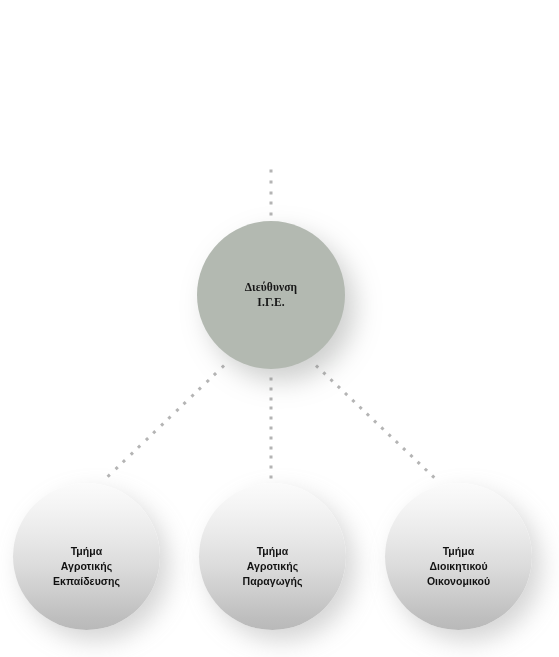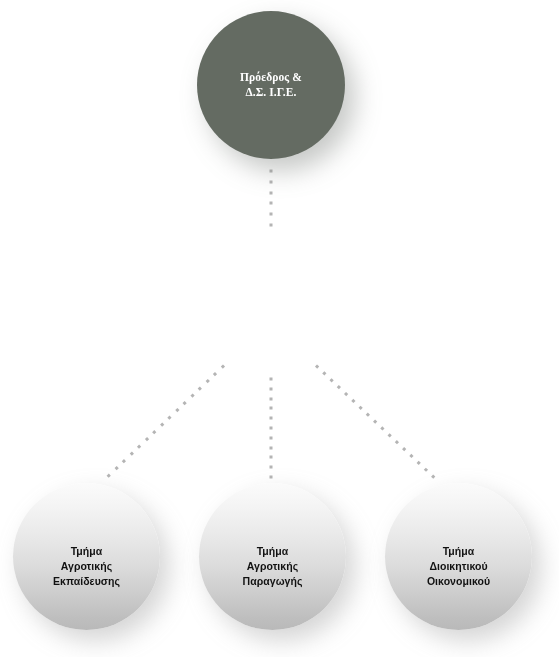--- a/index.html
+++ b/index.html
@@ -173,25 +173,25 @@
         <span class="dot" style="left: 99.914px; background: rgb(180, 180, 180);"></span>
         <span class="dot" style="left: 109.905px; background: rgb(180, 180, 180);"></span>
         <span class="dot" style="left: 119.897px; background: rgb(180, 180, 180);"></span>
         <span class="dot" style="left: 129.888px; background: rgb(180, 180, 180);"></span>
         <span class="dot" style="left: 139.88px; background: rgb(180, 180, 180);"></span>
         <span class="dot" style="left: 149.871px; background: rgb(180, 180, 180);"></span>
         <span class="dot" style="left: 159.862px; background: rgb(180, 180, 180);"></span>
       </div>
     </div>
 
-  <div class="node level-1">
-    <span class="node-label">Πρόεδρος &amp;
-Δ.Σ. Ι.Γ.Ε.</span>
-  </div>
-
+
+  <div class="node level-2">
+    <span class="node-label">Διεύθυνση
+Ι.Γ.Ε.</span>
+  </div>
 
   <div class="node level-3 pos-left">
     <span class="node-label">Τμήμα
 Αγροτικής
 Εκπαίδευσης</span>
   </div>
 
   <div class="node level-3 pos-center">
     <span class="node-label">Τμήμα
 Αγροτικής

